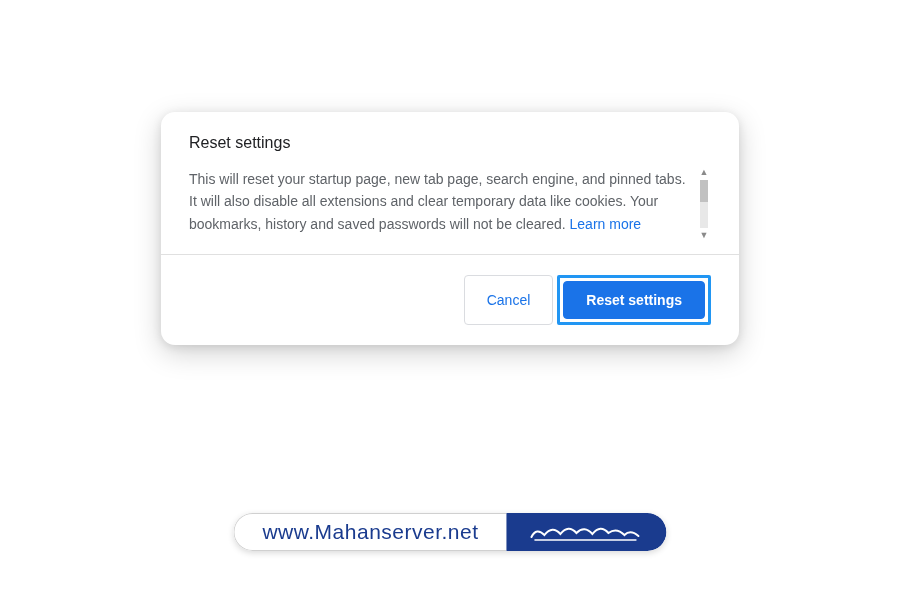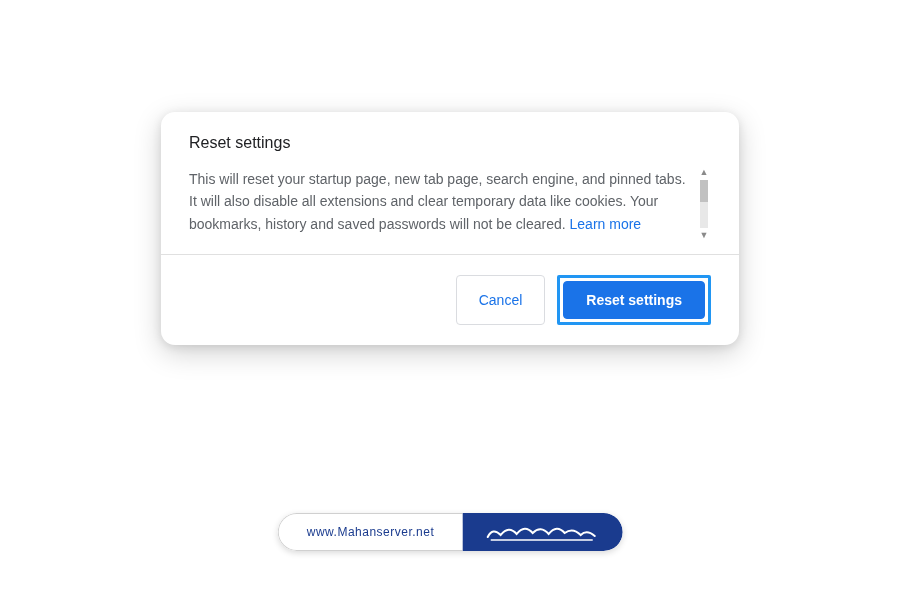--- a/index.html
+++ b/index.html
@@ -78,21 +78,21 @@
       right: 0;
       height: 22px;
       background: #c1c1c1;
       border-radius: 0;
     }
     .dialog-actions {
       border-top: 1px solid #e0e0e0;
       padding: 20px 28px;
       display: flex;
       justify-content: flex-end;
-      gap: 12px;
+      gap: 4px;
     }
     .btn {
       font-size: 14px;
       padding: 10px 22px;
       border-radius: 4px;
       cursor: pointer;
       font-weight: 500;
       font-family: inherit;
     }
     .btn-cancel {
@@ -155,21 +155,21 @@
       border-radius: 19px;
       overflow: hidden;
       box-shadow: 0 2px 6px rgba(0,0,0,0.15);
     }
     .wm-left {
       background: #fff;
       color: #1a3b8e;
       padding: 0 28px;
       display: flex;
       align-items: center;
-      font-size: 12px;
+      font-size: 21px;
       letter-spacing: 0.5px;
       border: 1px solid #d0d0d0;
       border-right: none;
       border-top-left-radius: 19px;
       border-bottom-left-radius: 19px;
     }
     .wm-right {
       background: #1a3b8e;
       width: 160px;
       display: flex;

